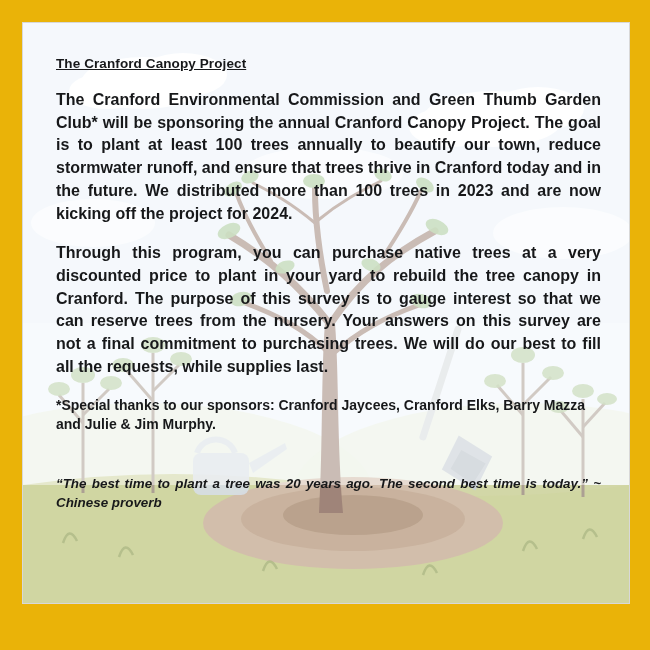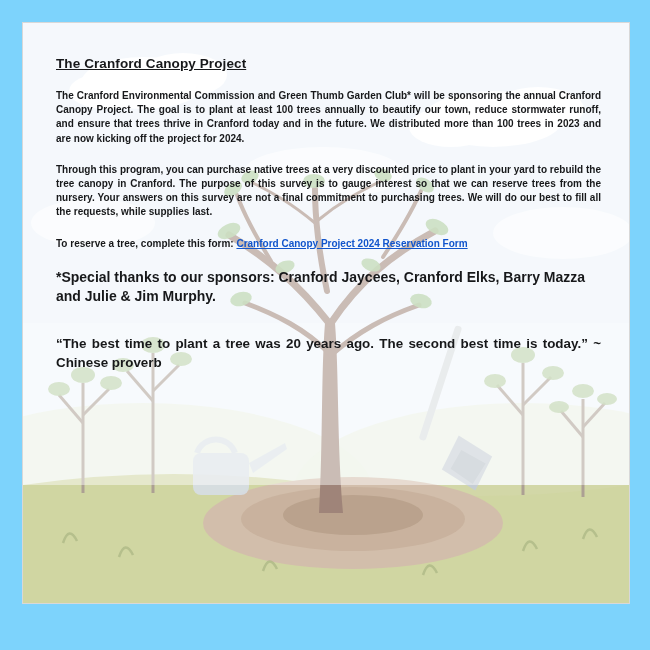--- a/index.html
+++ b/index.html
@@ -9,21 +9,21 @@
     height: 650px;
     background: #ffffff;
     font-family: "Liberation Sans", sans-serif;
   }
 
   #page {
     position: relative;
     width: 650px;
     height: 650px;
     overflow: hidden;
-    background: #7dd3fc;
+    background: #eab308;
   }
 
   
   .illustration {
     position: absolute;
     left: 22px;
     top: 22px;
     width: 606px;
     height: 580px;
     overflow: hidden;
@@ -43,21 +43,21 @@
 
   .title {
     font-size: 13.5px;
     font-weight: bold;
     text-decoration: underline;
     letter-spacing: 0.1px;
     margin: 0 0 18px 0;
   }
 
   p.body {
-    font-size: 10px;
+    font-size: 16px;
     font-weight: bold;
     line-height: 1.42;
     margin: 0 0 17px 0;
     text-align: justify;
     text-justify: inter-word;
   }
   p.body.nojust { text-align: left; }
 
   .u { }
 
@@ -70,22 +70,23 @@
   .footnote {
     font-size: 14px;
     font-weight: bold;
     line-height: 1.38;
     margin: 16px 0 0 0;
   }
 
   .quote {
     font-size: 13.4px;
     font-weight: bold;
+    font-style: italic;
     line-height: 1.42;
-    margin: 28px 0 0 0;
+    margin: 40px 0 0 0;
     text-align: justify;
   }
 </style>
 </head>
 <body>
 
 <div id="page">
 
   <div class="illustration">
     <svg width="606" height="580" viewBox="0 0 606 580" xmlns="http://www.w3.org/2000/svg" aria-hidden="true">
@@ -204,21 +205,20 @@
   </div>
 
   <div class="content">
 
     <h1 class="title">The Cranford Canopy Project</h1>
 
     <p class="body">The Cranford Environmental Commission and Green Thumb Garden Club* will be sponsoring the annual Cranford Canopy Project. The goal is to plant at least 100 trees annually to beautify our town, reduce stormwater runoff, and ensure that trees thrive in Cranford today and in the future.  We distributed more than 100 trees in 2023 and are now kicking off the project for 2024.</p>
 
     <p class="body"><span>Through this program, you can purchase native trees at a very discounted price to plant </span><span class="u">in your yard</span><span> to rebuild the tree canopy in Cranford. The purpose of this survey is to gauge interest so that we can reserve trees from the nursery. Your answers on this survey are not a final commitment to purchasing trees. We will do our best to fill all the requests, while supplies last.</span></p>
 
-    <p class="body nojust"><span>To reserve a tree, complete this form: </span><a class="link" href="#">Cranford Canopy Project 2024 Reservation Form</a></p>
 
 
     <p class="footnote">*Special thanks to our sponsors: Cranford Jaycees, Cranford Elks, Barry Mazza and Julie &amp; Jim Murphy.</p>
 
     <p class="quote">“The best time to plant a tree was 20 years ago. The second best time is today.” ~ Chinese proverb</p>
 
   </div>
 
 </div>
 

